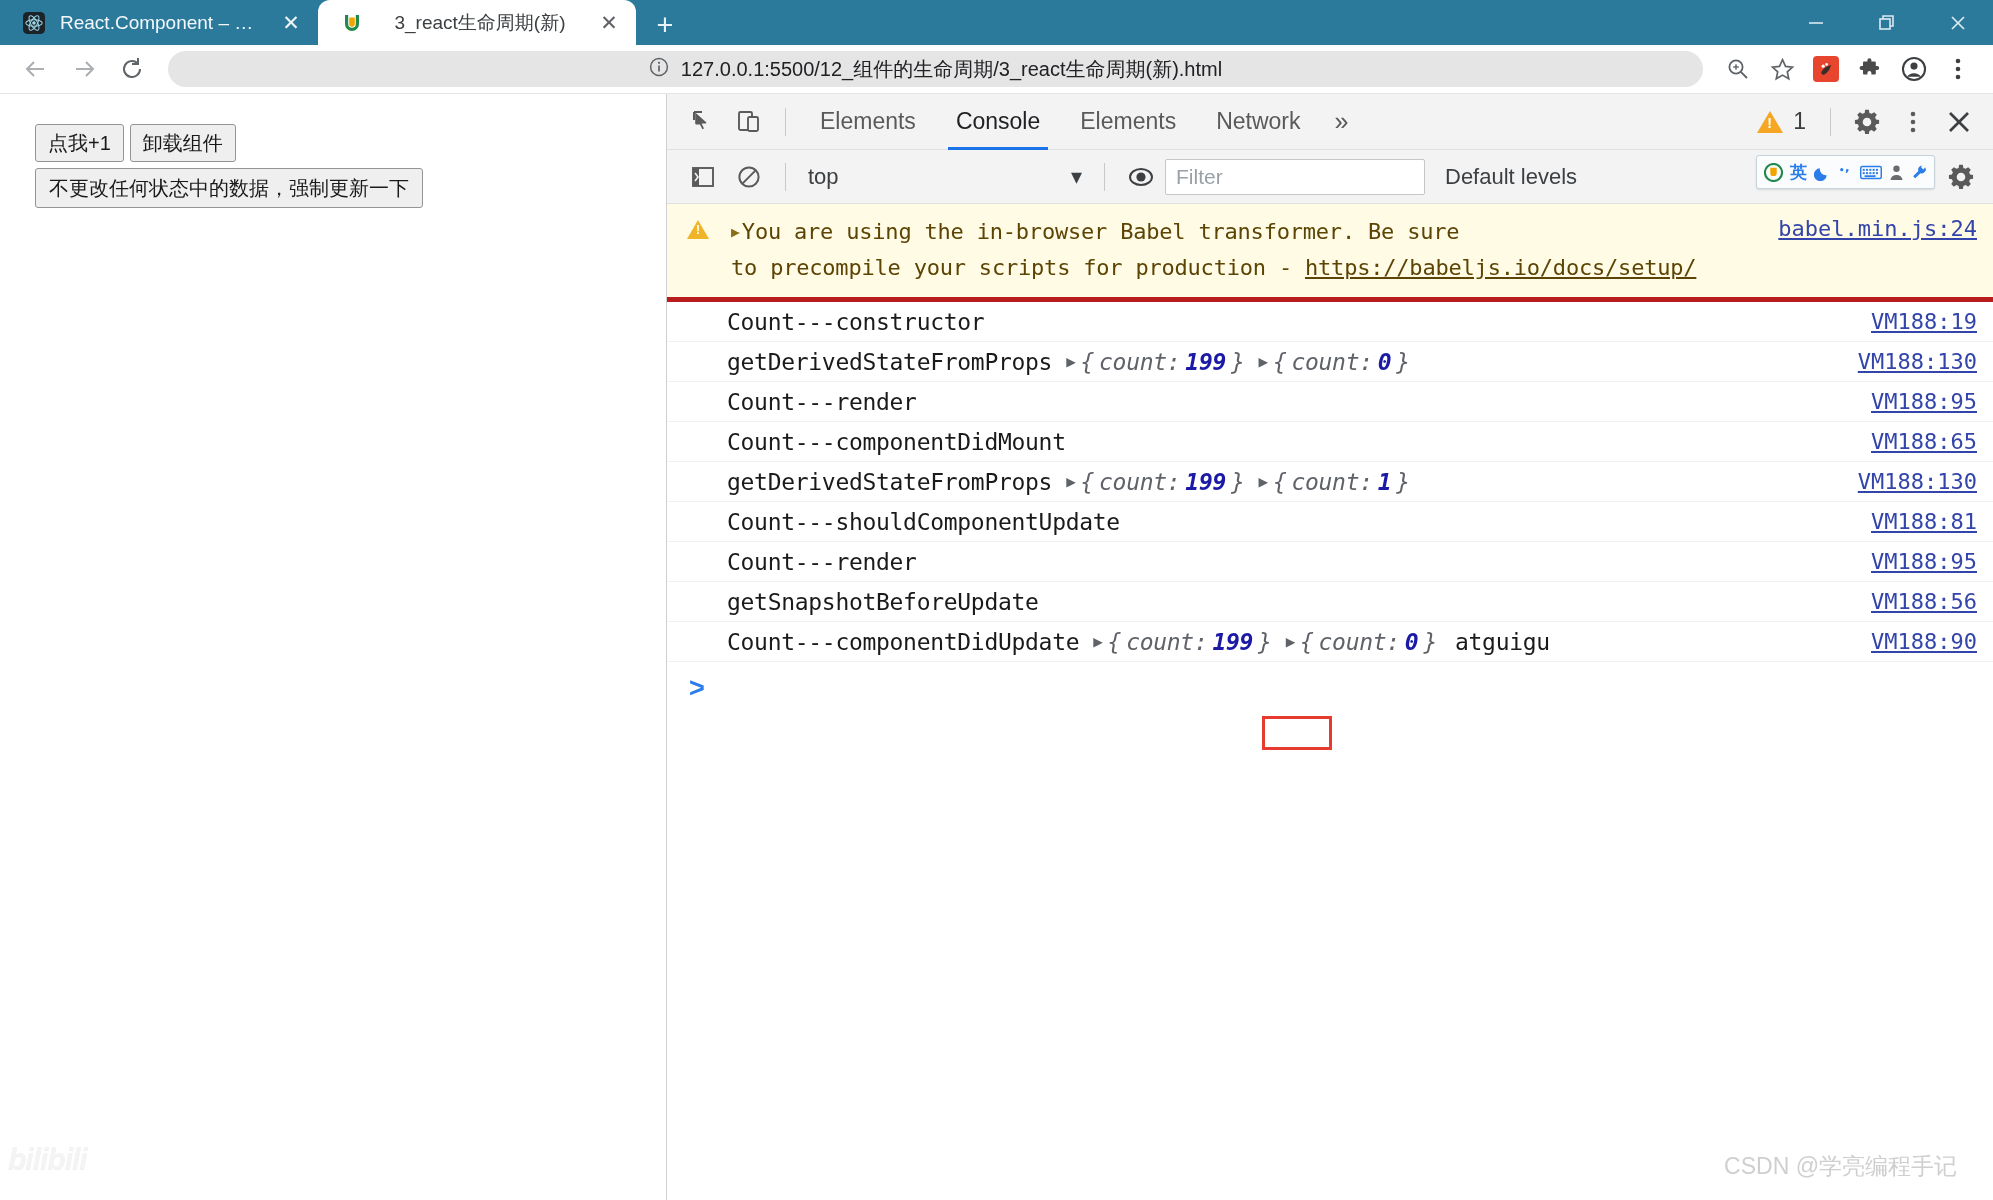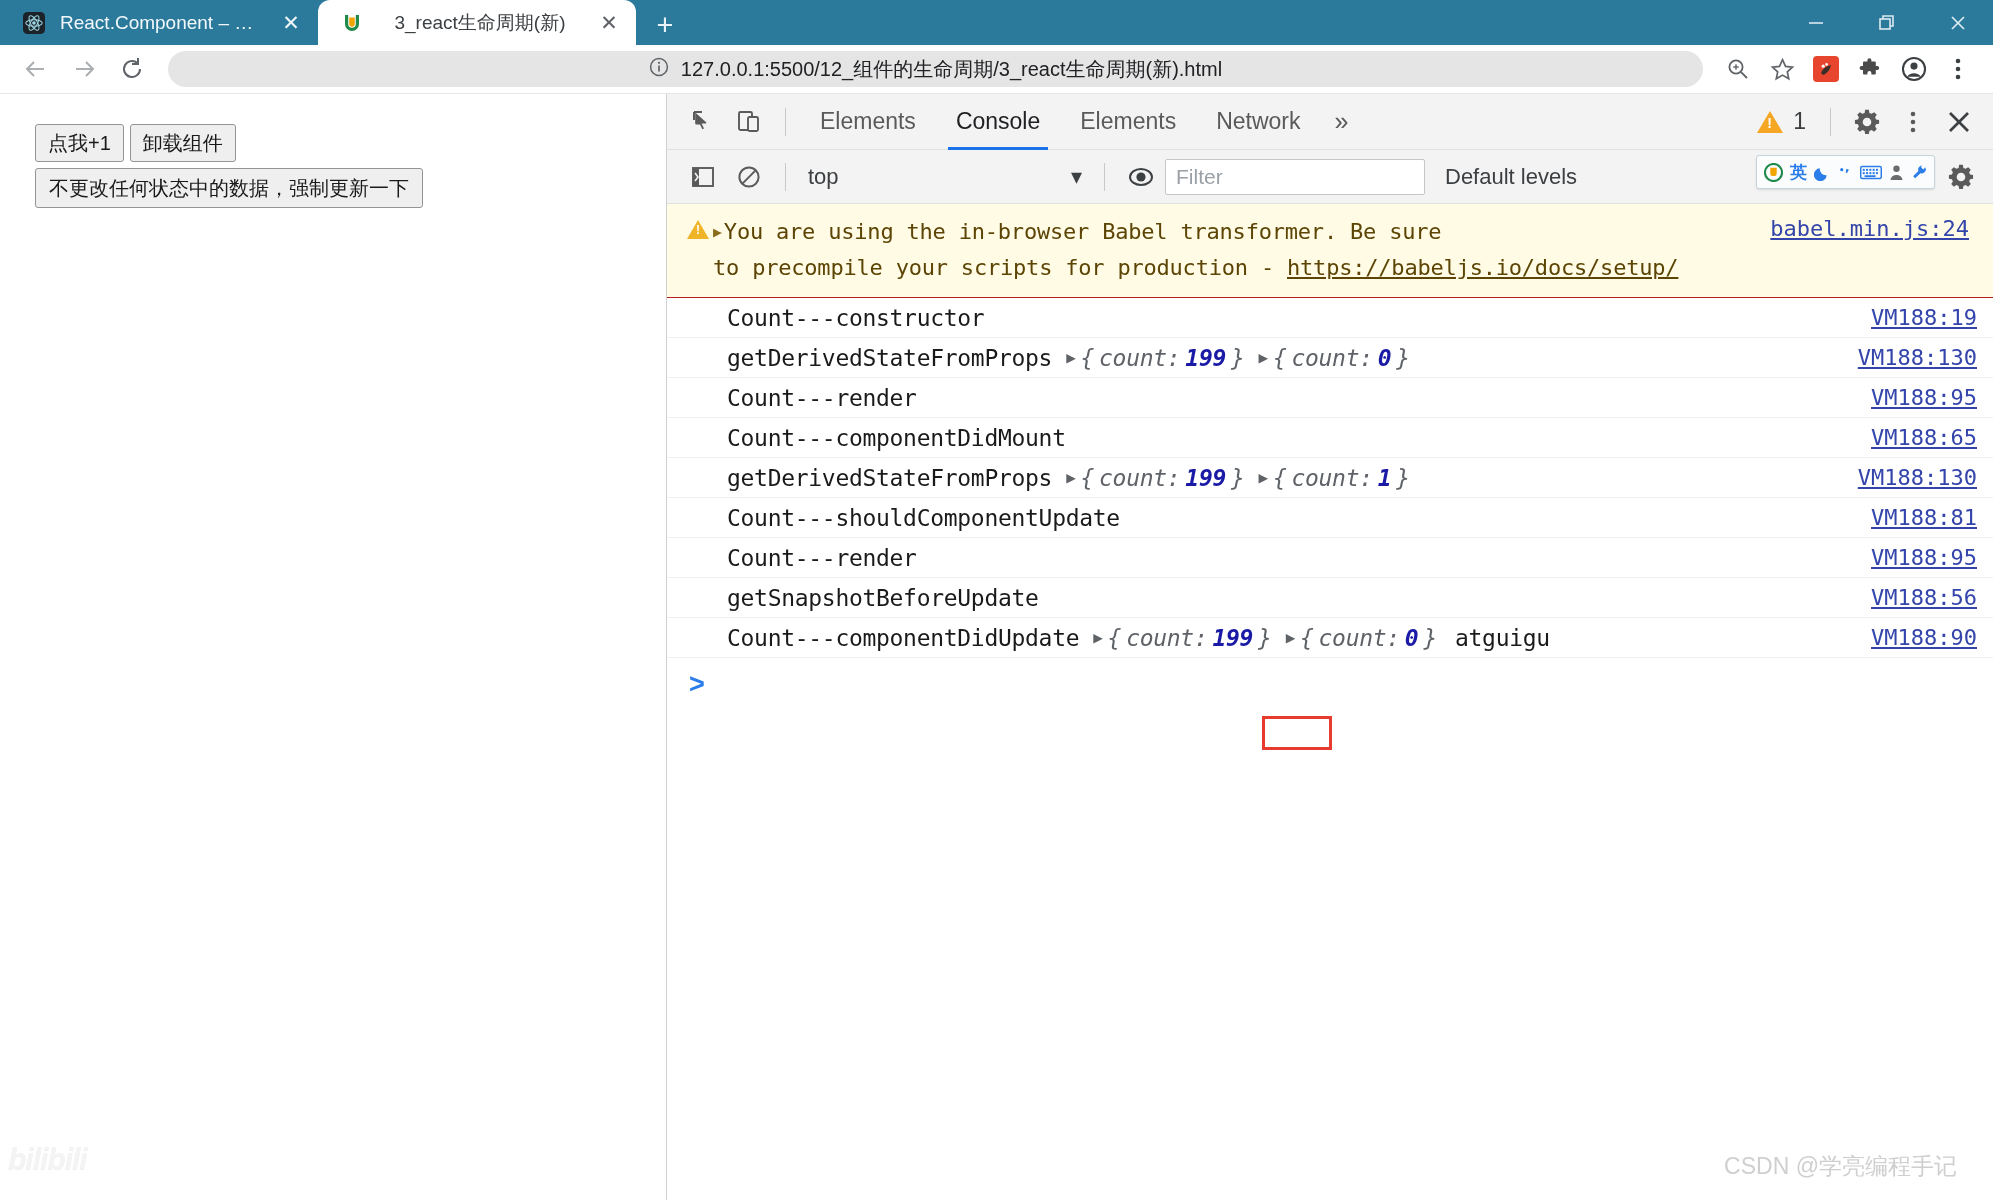--- a/index.html
+++ b/index.html
@@ -276,23 +276,23 @@
 
   
   .console {
     flex: 1 1 auto;
     overflow: hidden;
     background:#fff;
     font-family: "DejaVu Sans Mono", "Liberation Mono", monospace;
   }
   .msg-warning {
     background: #fffbe5;
-    border-bottom: 1px solid #b91c1c;
+    border-bottom: 5px solid #b91c1c;
     padding: 10px 14px 12px 20px;
-    display:flex; align-items:flex-start; gap: 4px;
+    display:flex; align-items:flex-start; gap: 22px;
     position: relative;
   }
   .msg-warning .wtri {
     width:0;height:0;flex:0 0 auto;
     border-left: 11px solid transparent;
     border-right: 11px solid transparent;
     border-bottom: 19px solid #f0b429;
     position:relative; margin-top: 6px;
   }
   .msg-warning .wtri::after{
@@ -315,21 +315,21 @@
     vertical-align: 2px;
   }
   .wlink { color:#5c4404; text-decoration: underline; }
   .src-link {
     color: #3344aa;
     text-decoration: underline;
     font-size: 22px;
     white-space: nowrap;
     flex: 0 0 auto;
   }
-  .msg-warning .src-wrap { position:absolute; right: 24px; top: 12px; }
+  .msg-warning .src-wrap { position:absolute; right: 16px; top: 12px; }
 
   .logrow {
     display:flex; align-items:center;
     min-height: 40px;
     border-bottom: 1px solid #f0f0f0;
     padding: 5px 16px 5px 60px;
     position: relative;
   }
   .logtext {
     font-size: 23px;

